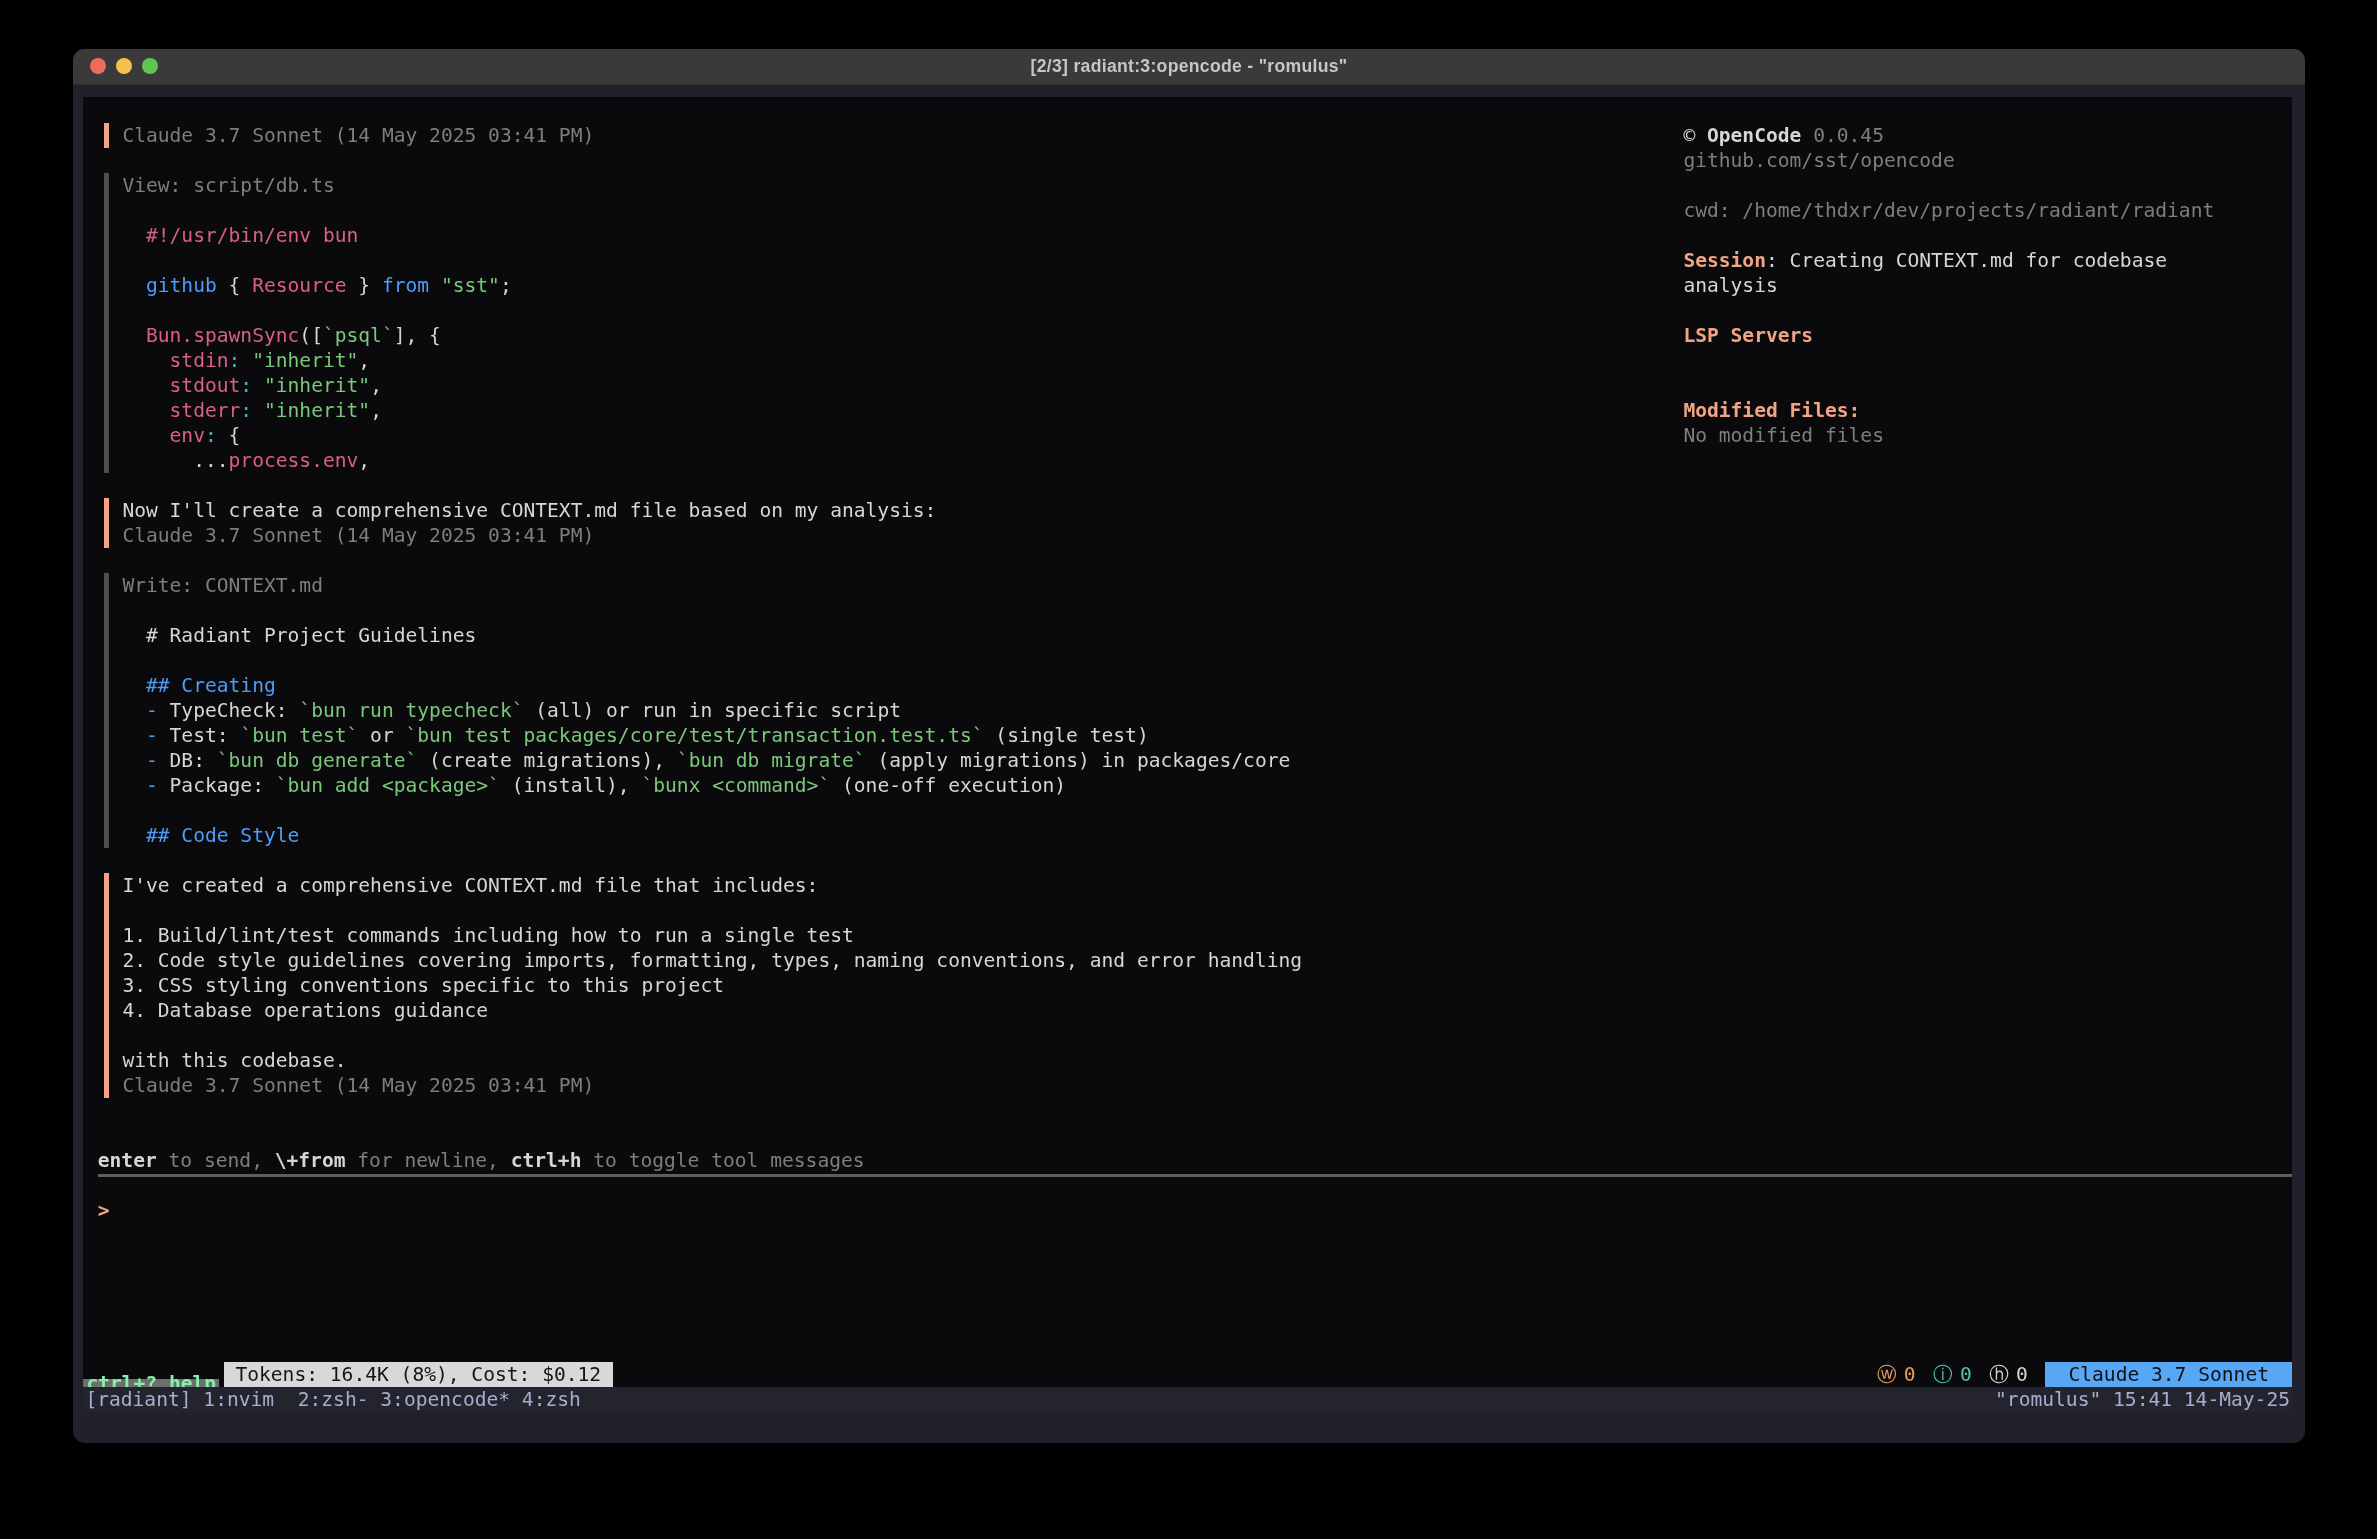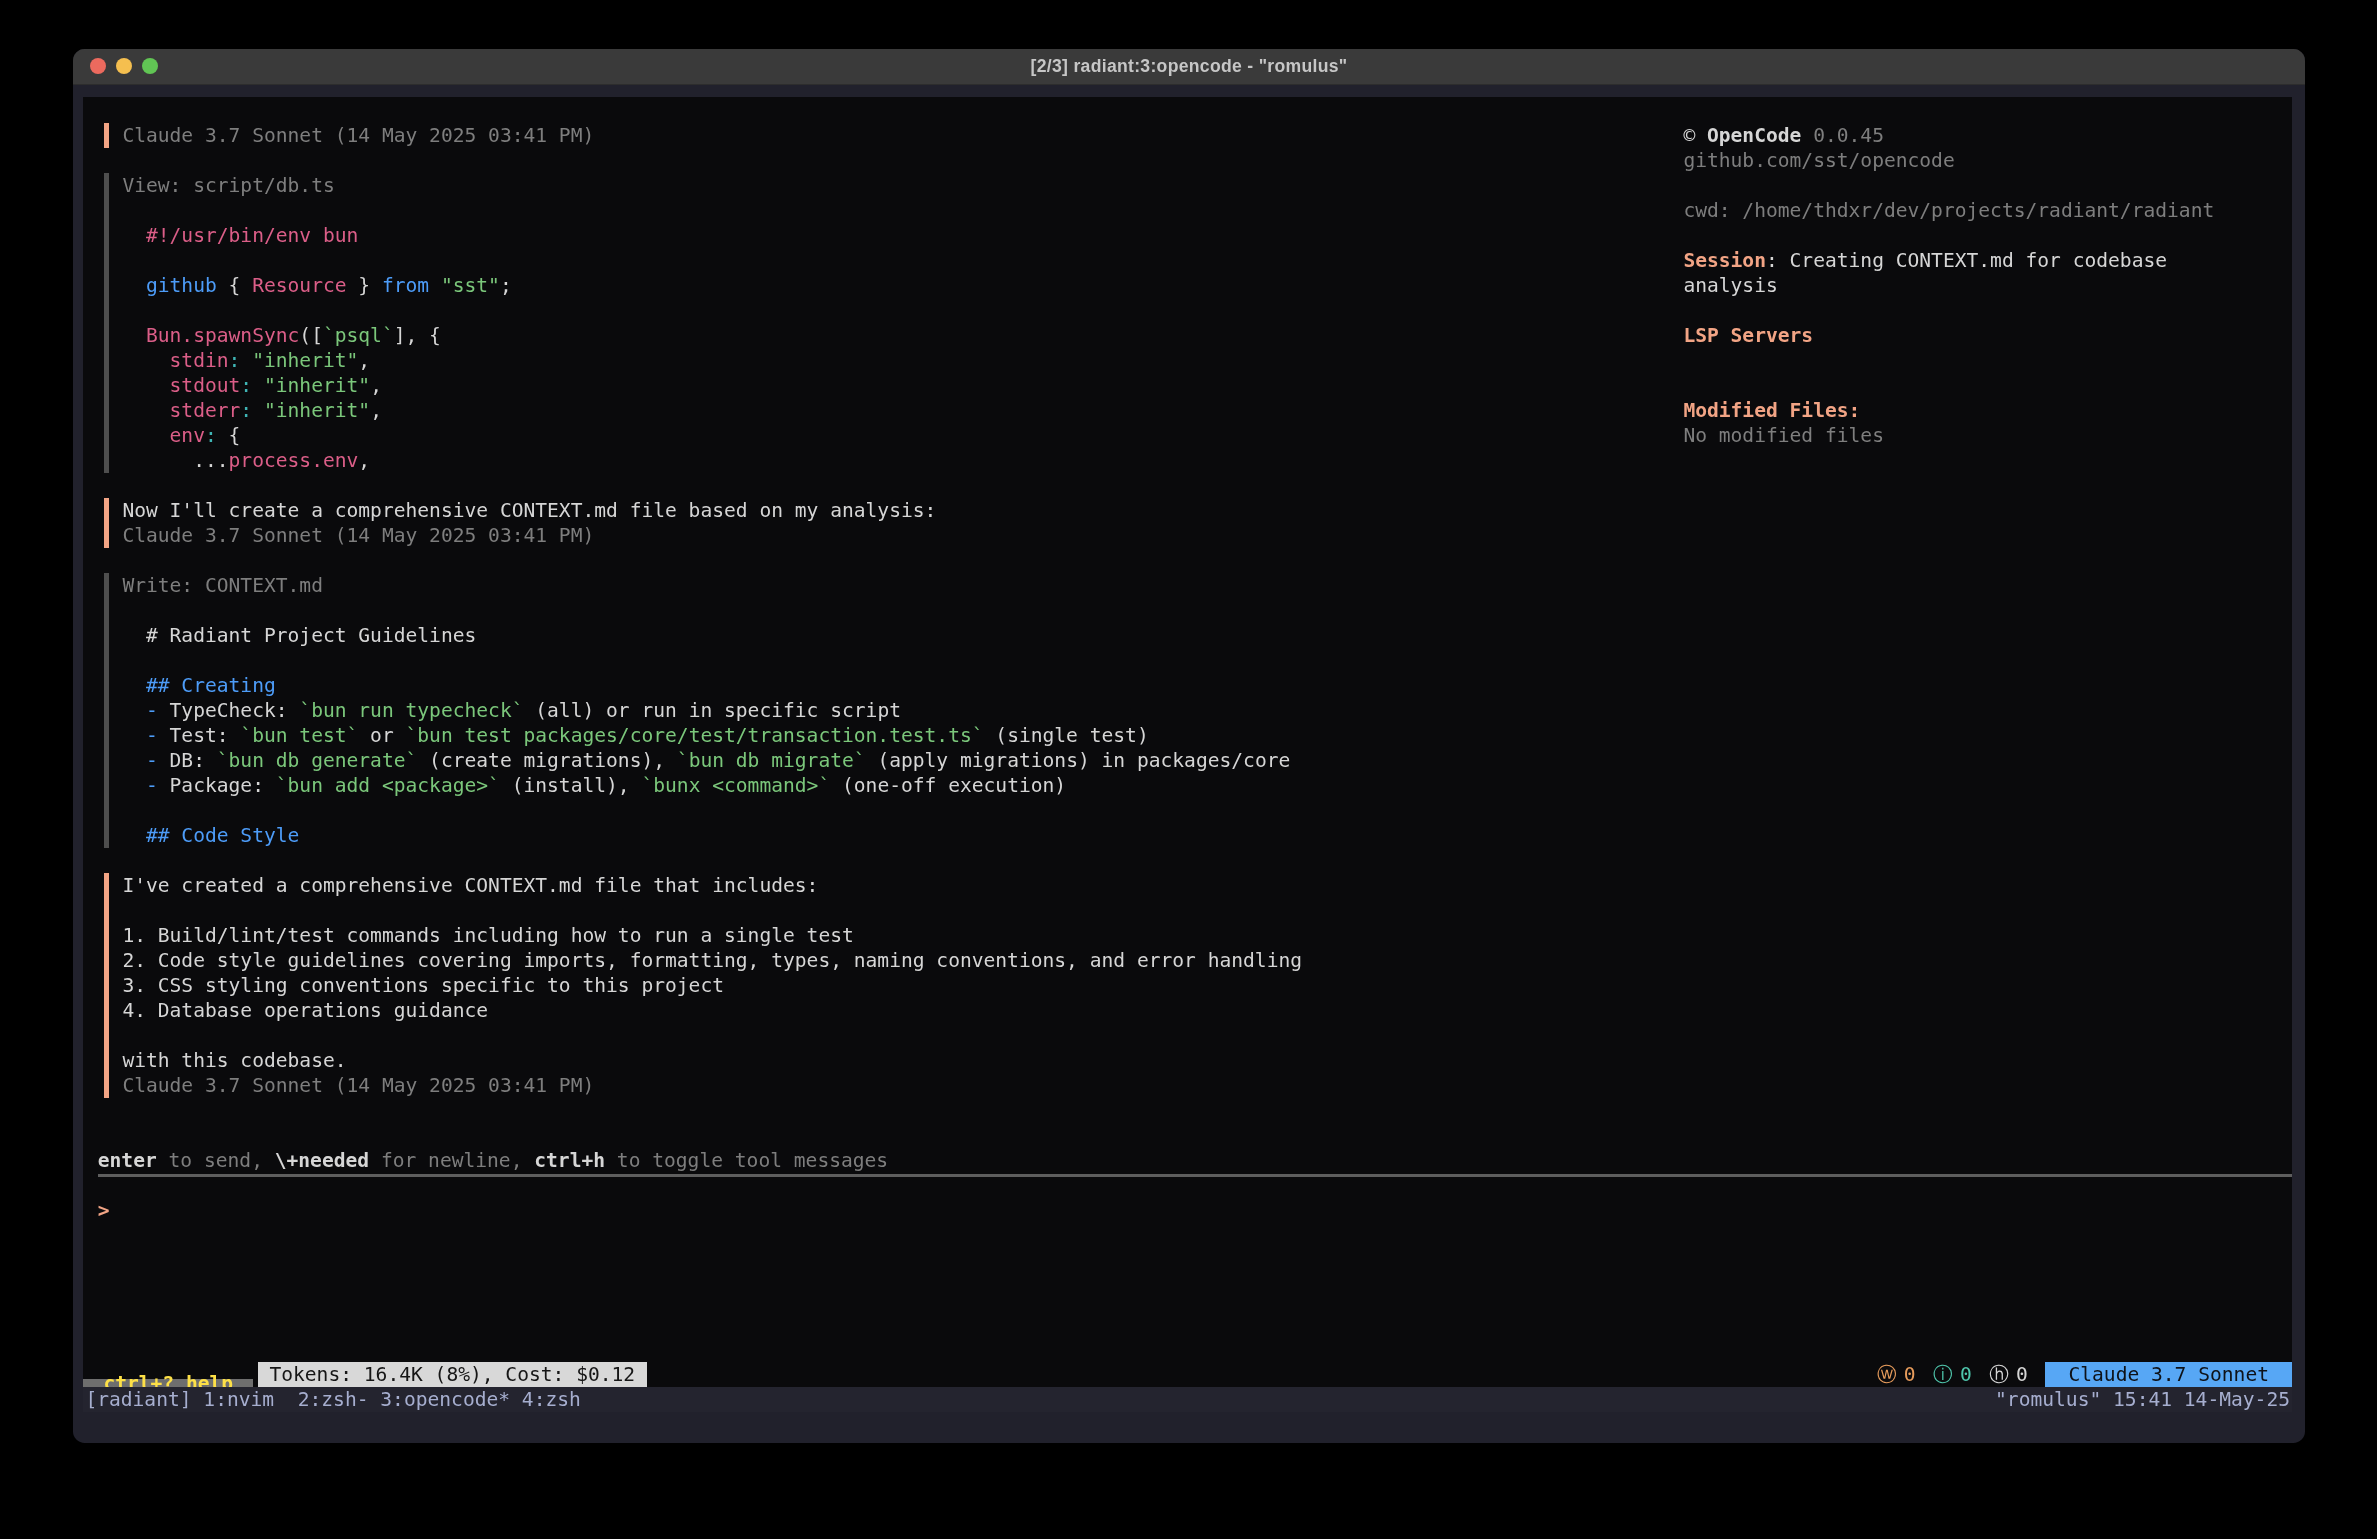--- a/index.html
+++ b/index.html
@@ -43,21 +43,21 @@
   .footer{margin-left:14.4px;}
   .hint-gap{height:50px;}
   .hints{height:25px;white-space:pre;}
   .divider{height:2.6px;background:var(--hr);margin-top:1.3px;}
   .prompt-row{margin-top:21px;height:25px;color:var(--accent-orange);font-weight:bold;white-space:pre;}
 
   .sidebar{position:absolute;top:26px;left:1600px;width:564px;}
 
   .statusbar{position:absolute;left:0;right:0;bottom:25px;height:25px;display:flex;align-items:stretch;}
   .chip{display:flex;align-items:center;white-space:pre;}
-  .chip-help{background:var(--help-bg);color:#fde047;font-weight:bold;padding:0 20px;margin-right:4.6px;margin-top:17px;}
+  .chip-help{background:var(--help-bg);color:#86efac;font-weight:bold;padding:0 3px;margin-right:4.6px;margin-top:17px;}
   .chip-tokens{background:var(--tokens-bg);color:#161616;padding:0 11.7px;}
   .status-right{margin-left:auto;display:flex;align-items:stretch;}
   .diag{display:flex;align-items:center;margin-right:17.6px;}
   .diag .glyph{margin-right:7.2px;font-family:"DejaVu Sans Mono","DejaVu Sans",monospace;}
   .c-dorange{color:var(--diag-orange);}
   .c-dteal{color:var(--diag-teal);}
   .c-dwhite{color:#d6d6d6;}
   .model-badge{background:var(--badge-blue);color:#0e1218;display:flex;align-items:center;
                padding:0 23px;white-space:pre;}
 
@@ -129,21 +129,21 @@
             <div class="line"><span class="seg">3. CSS styling conventions specific to this project</span></div>
             <div class="line"><span class="seg">4. Database operations guidance</span></div>
             <div class="line"></div>
             <div class="line"><span class="seg">with this codebase.</span></div>
             <div class="line"><span class="seg seg-dim">Claude 3.7 Sonnet (14 May 2025 03:41 PM)</span></div>
           </div>
         </div>
 
       <div class="footer">
         <div class="hint-gap"></div>
-        <div class="hints" id="footer-hints"><span class="seg seg-b">enter</span><span class="seg seg-dim"> to send, </span><span class="seg seg-b">\+needed</span><span class="seg seg-dim"> for newline, </span><span class="seg seg-b">ctrl+h</span><span class="seg seg-dim"> to toggle tool messages</span></div>
+        <div class="hints" id="footer-hints"><span class="seg seg-b">enter</span><span class="seg seg-dim"> to send, </span><span class="seg seg-b">\+from</span><span class="seg seg-dim"> for newline, </span><span class="seg seg-b">ctrl+h</span><span class="seg seg-dim"> to toggle tool messages</span></div>
         <div class="divider"></div>
         <div class="prompt-row"><span class="prompt-char">&gt;</span></div>
       </div>
     </div>
 
     <div class="sidebar">
       <div id="sidebar-lines">
           <div class="line"><span class="seg">© </span><span class="seg seg-b">OpenCode</span><span class="seg seg-dim"> 0.0.45</span></div>
           <div class="line"><span class="seg seg-dim">github.com/sst/opencode</span></div>
           <div class="line"></div>

